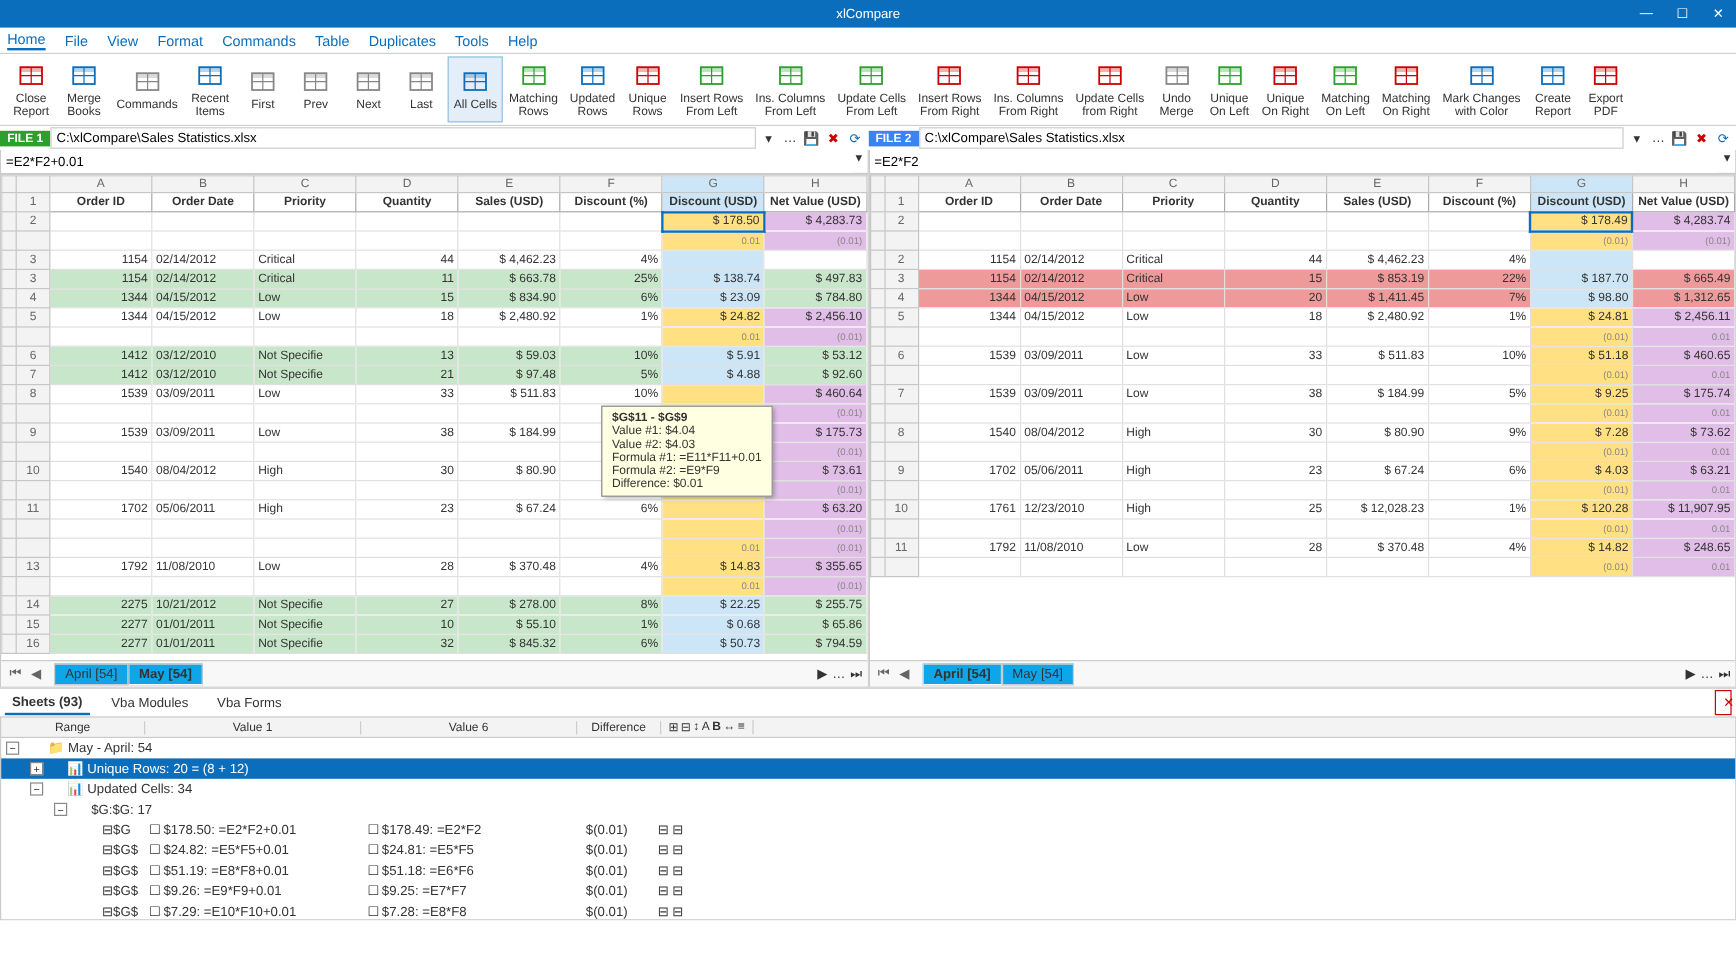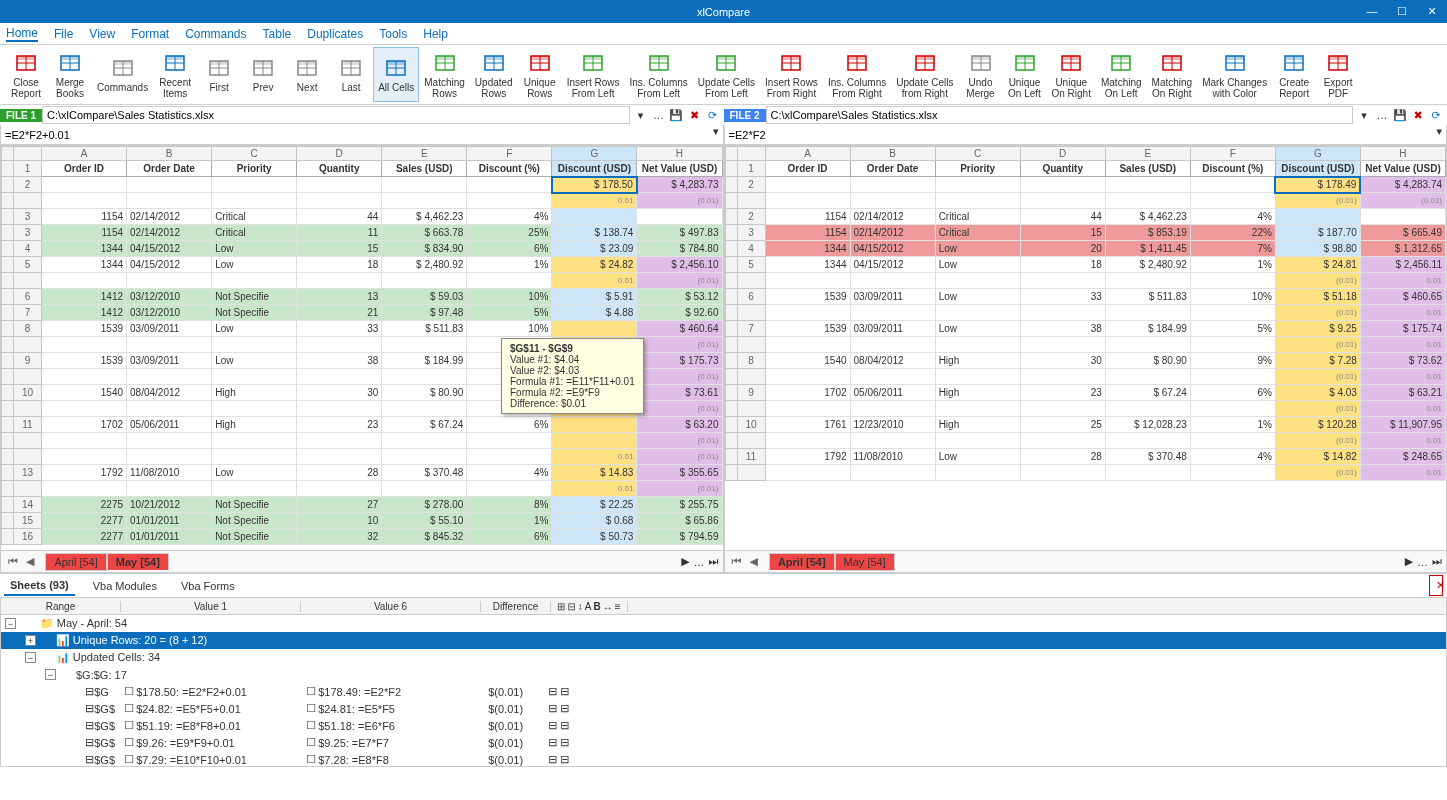--- a/index.html
+++ b/index.html
@@ -33,21 +33,21 @@
 tr.red td { background: #ef9a9a; }
 td.discY { background: #ffe082 !important; }
 td.netP { background: #e1bee7 !important; }
 td.sub { font-size: 8px; color: #888; }
 .bluecell { border: 2px solid #0a6ebd !important; }
 .colhi { background: #cde6f7 !important; }
 .tooltip { position: absolute; left: 500px; top: 192px; background: #ffffe1; border: 1px solid #888; padding: 4px 8px; font-size: 10px; z-index: 5; box-shadow: 2px 2px 4px rgba(0,0,0,0.3); }
 .sheettabs { height: 22px; border-top: 1px solid #ccc; display: flex; align-items: center; font-size: 11px; padding: 0 4px; background: #f8f8f8; }
 .sheettabs .nav { display: flex; gap: 2px; margin-right: 8px; }
 .sheettabs .nav span { cursor: pointer; padding: 0 3px; color: #666; }
-.sheettabs .tab { padding: 2px 8px; border: 1px solid #ccc; background: #ef4444; cursor: pointer; }
+.sheettabs .tab { padding: 2px 8px; border: 1px solid #ccc; background: #0ea5e9; cursor: pointer; }
 .sheettabs .tab.act { border-bottom-color: #fff; font-weight: bold; }
 .bottom-tabs { height: 24px; border-top: 1px solid #ccc; display: flex; align-items: center; padding: 0 4px; gap: 12px; position: relative; }
 .bottom-tabs span { cursor: pointer; padding: 3px 6px; }
 .bottom-tabs span.act { font-weight: bold; border-bottom: 2px solid #0a6ebd; }
 .bottom-tabs .closex { position: absolute; right: 4px; color: #c00; border: 1px solid #c00; width: 14px; text-align: center; cursor: pointer; }
 .diffhdr { height: 18px; background: #f3f3f3; border: 1px solid #ccc; display: flex; font-size: 10px; align-items: center; }
 .diffhdr > div { border-right: 1px solid #ccc; padding: 0 4px; }
 .difftree { overflow-y: auto; height: 152px; border: 1px solid #ccc; border-top: none; font-size: 11px; }
 .treeitem { height: 17px; display: flex; align-items: center; padding-left: 4px; }
 .treeitem.sel { background: #0a6ebd; color: #fff; }

